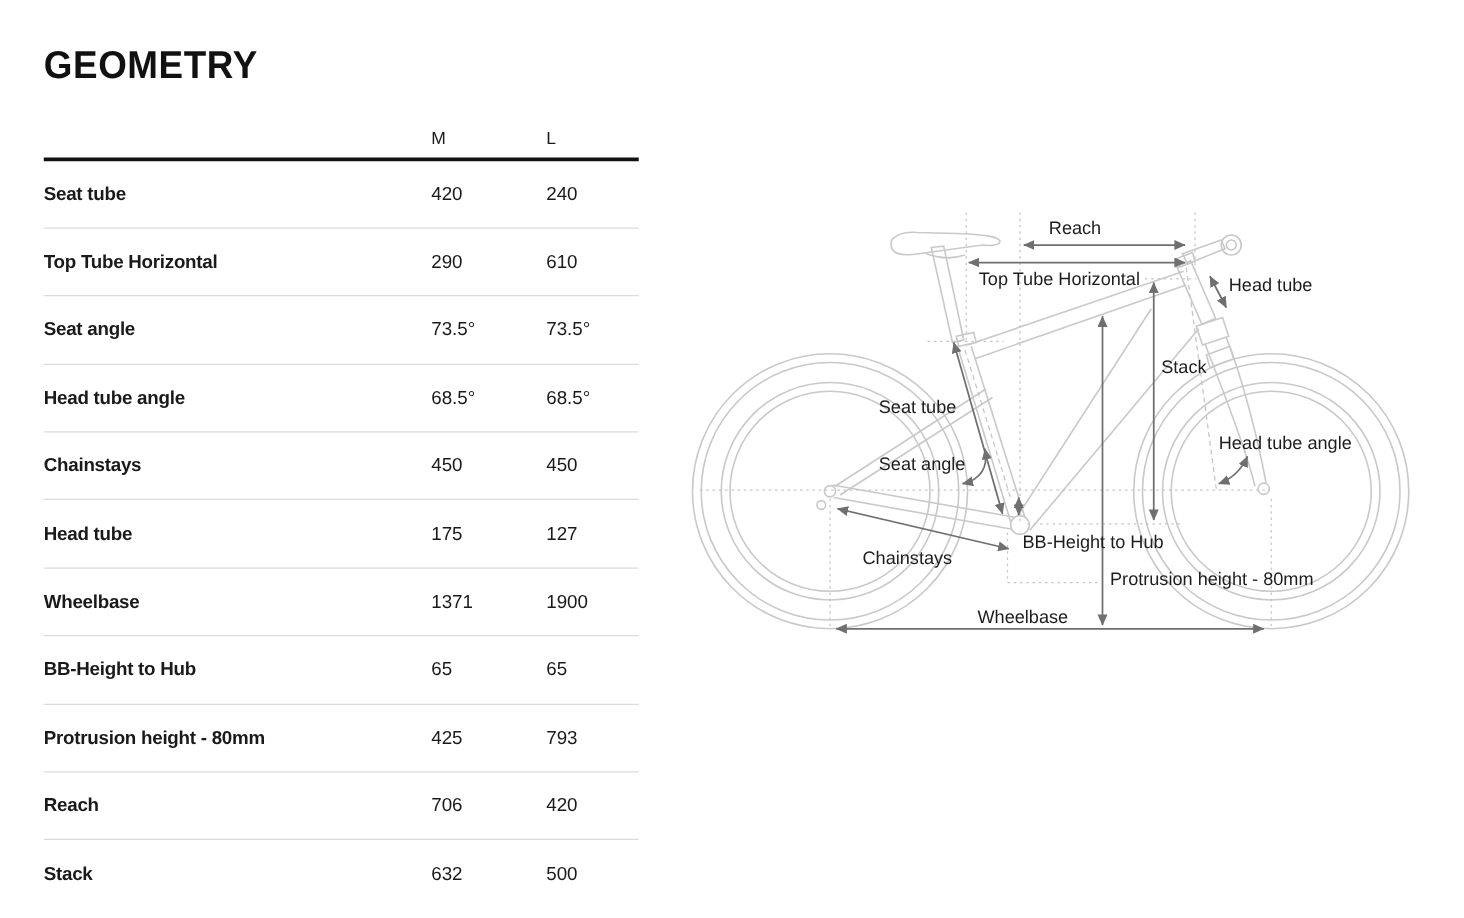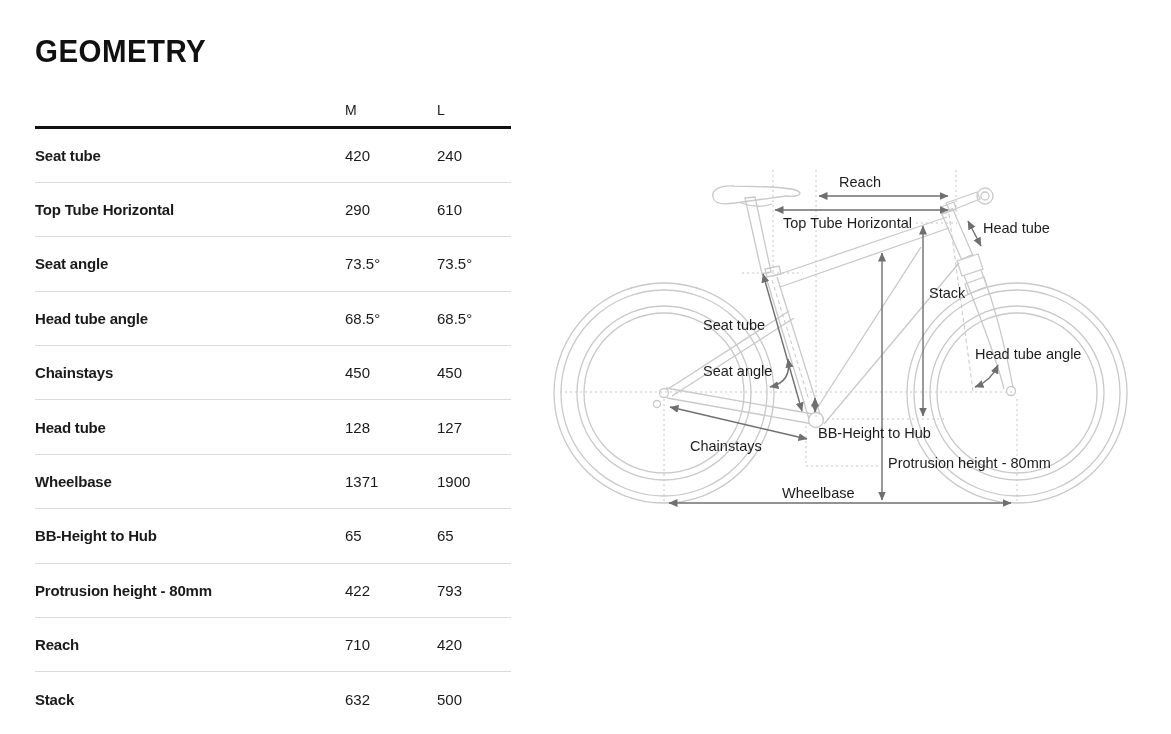--- a/index.html
+++ b/index.html
@@ -56,45 +56,45 @@
   </div>
 
   <div class="trow">
     <span class="lbl">Chainstays</span>
     <span class="val-m">450</span>
     <span class="val-l">450</span>
   </div>
 
   <div class="trow">
     <span class="lbl">Head tube</span>
-    <span class="val-m">128</span>
+    <span class="val-m">175</span>
     <span class="val-l">127</span>
   </div>
 
   <div class="trow">
     <span class="lbl">Wheelbase</span>
     <span class="val-m">1371</span>
     <span class="val-l">1900</span>
   </div>
 
   <div class="trow">
     <span class="lbl">BB-Height to Hub</span>
     <span class="val-m">65</span>
     <span class="val-l">65</span>
   </div>
 
   <div class="trow">
     <span class="lbl">Protrusion height - 80mm</span>
-    <span class="val-m">422</span>
+    <span class="val-m">425</span>
     <span class="val-l">793</span>
   </div>
 
   <div class="trow">
     <span class="lbl">Reach</span>
-    <span class="val-m">710</span>
+    <span class="val-m">706</span>
     <span class="val-l">420</span>
   </div>
 
   <div class="trow">
     <span class="lbl">Stack</span>
     <span class="val-m">632</span>
     <span class="val-l">500</span>
   </div>
 </div>
 </div>

